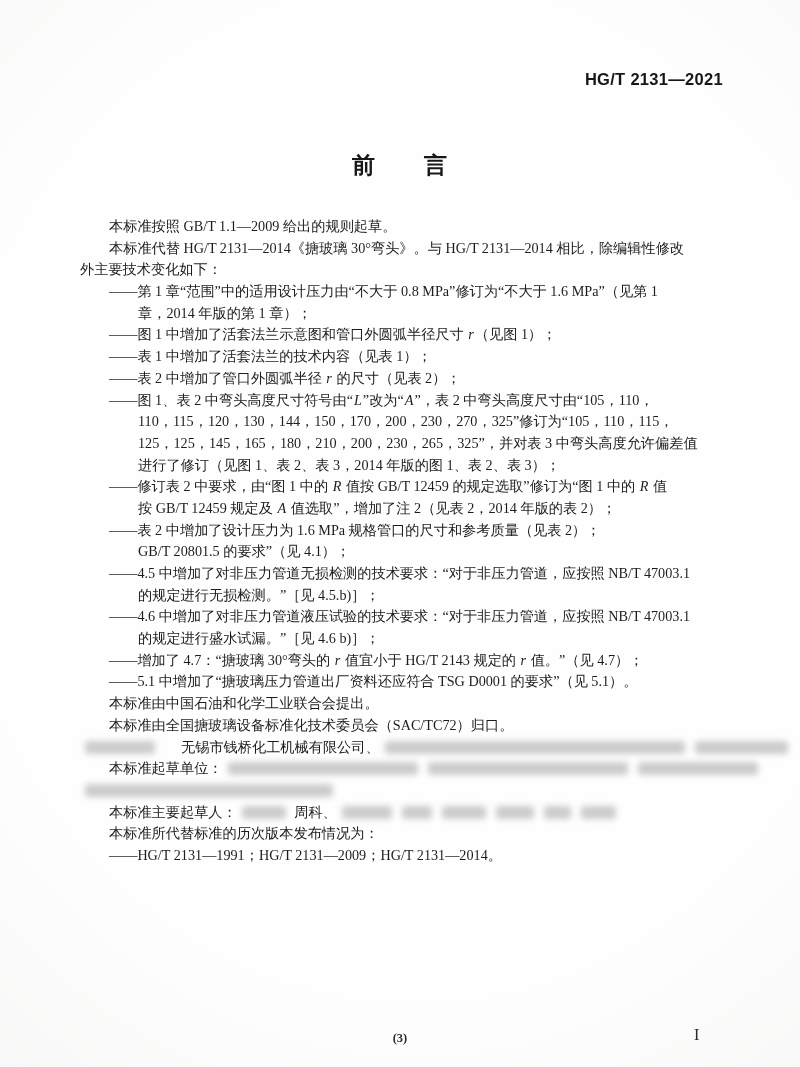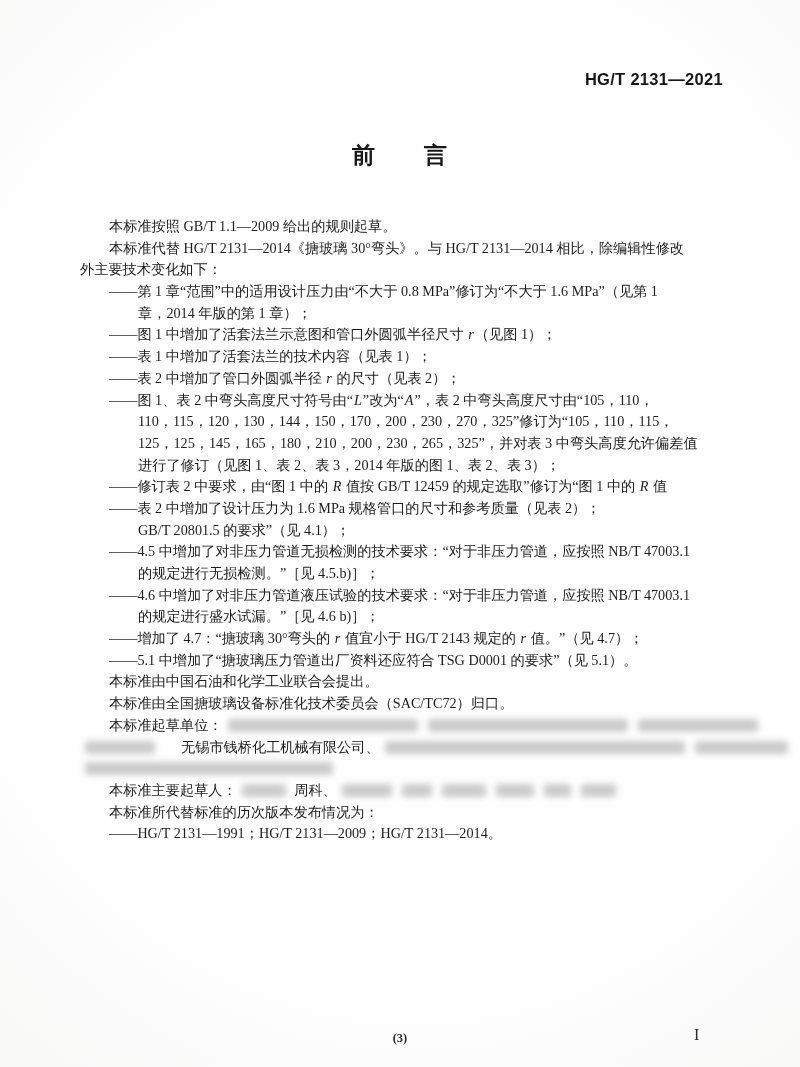--- a/index.html
+++ b/index.html
@@ -9,21 +9,21 @@
     font-family:"Liberation Serif","DejaVu Serif",serif;
     color:#1c1c1c;
   }
   .page{position:absolute;inset:0;}
   .header-code{
     position:absolute;top:70px;right:77px;
     font-family:"Liberation Sans","DejaVu Sans",sans-serif;
     font-weight:700;font-size:16.5px;letter-spacing:.3px;color:#161616;
   }
   .title{
-    position:absolute;top:140px;left:0;width:100%;
+    position:absolute;top:150px;left:0;width:100%;
     text-align:center;margin:0;
     font-family:Liberation Serif, serif;
     font-weight:700;font-size:23px;color:#171717;letter-spacing:1px;
   }
   .body-block{
     position:absolute;left:80px;top:216px;width:640px;
     font-size:14.2px;line-height:21.7px;
   }
   .line{white-space:nowrap;height:21.7px;overflow:visible;}
   .line.para{padding-left:29px;}
@@ -63,32 +63,33 @@
       <div class="line item">——第 1 章“范围”中的适用设计压力由“不大于 0.8 MPa”修订为“不大于 1.6 MPa”（见第 1</div>
       <div class="line cont">章，2014 年版的第 1 章）；</div>
       <div class="line item">——图 1 中增加了活套法兰示意图和管口外圆弧半径尺寸 <span class="var">r</span>（见图 1）；</div>
       <div class="line item">——表 1 中增加了活套法兰的技术内容（见表 1）；</div>
       <div class="line item">——表 2 中增加了管口外圆弧半径 <span class="var">r</span> 的尺寸（见表 2）；</div>
       <div class="line item">——图 1、表 2 中弯头高度尺寸符号由“<span class="var">L</span>”改为“<span class="var">A</span>”，表 2 中弯头高度尺寸由“105，110，</div>
       <div class="line cont">110，115，120，130，144，150，170，200，230，270，325”修订为“105，110，115，</div>
       <div class="line cont">125，125，145，165，180，210，200，230，265，325”，并对表 3 中弯头高度允许偏差值</div>
       <div class="line cont">进行了修订（见图 1、表 2、表 3，2014 年版的图 1、表 2、表 3）；</div>
       <div class="line item">——修订表 2 中要求，由“图 1 中的 <span class="var">R</span> 值按 GB/T 12459 的规定选取”修订为“图 1 中的 <span class="var">R</span> 值</div>
+      <div class="line cont">按 GB/T 12459 规定及 <span class="var">A</span> 值选取”，增加了注 2（见表 2，2014 年版的表 2）；</div>
       <div class="line item">——表 2 中增加了设计压力为 1.6 MPa 规格管口的尺寸和参考质量（见表 2）；</div>
       <div class="line cont">GB/T 20801.5 的要求”（见 4.1）；</div>
       <div class="line item">——4.5 中增加了对非压力管道无损检测的技术要求：“对于非压力管道，应按照 NB/T 47003.1</div>
       <div class="line cont">的规定进行无损检测。”［见 4.5.b)］；</div>
       <div class="line item">——4.6 中增加了对非压力管道液压试验的技术要求：“对于非压力管道，应按照 NB/T 47003.1</div>
       <div class="line cont">的规定进行盛水试漏。”［见 4.6 b)］；</div>
       <div class="line item">——增加了 4.7：“搪玻璃 30°弯头的 <span class="var">r</span> 值宜小于 HG/T 2143 规定的 <span class="var">r</span> 值。”（见 4.7）；</div>
       <div class="line item">——5.1 中增加了“搪玻璃压力管道出厂资料还应符合 TSG D0001 的要求”（见 5.1）。</div>
       <div class="line para">本标准由中国石油和化学工业联合会提出。</div>
       <div class="line para">本标准由全国搪玻璃设备标准化技术委员会（SAC/TC72）归口。</div>
+      <div class="line flush"><span class="redacted" style="width: 70px; margin-right: 26px;"></span>无锡市钱桥化工机械有限公司、<span class="redacted" style="width: 300px;"></span><span class="redacted" style="width: 93px;"></span></div>
       <div class="line para">本标准起草单位：<span class="redacted" style="width: 190px;"></span><span class="redacted" style="width: 200px;"></span><span class="redacted" style="width: 120px;"></span></div>
-      <div class="line flush"><span class="redacted" style="width: 70px; margin-right: 26px;"></span>无锡市钱桥化工机械有限公司、<span class="redacted" style="width: 300px;"></span><span class="redacted" style="width: 93px;"></span></div>
       <div class="line flush"><span class="redacted" style="width: 248px;"></span></div>
       <div class="line para">本标准主要起草人：<span class="redacted" style="width: 44px;"></span> 周科、<span class="redacted" style="width: 50px;"></span><span class="redacted" style="width: 30px;"></span><span class="redacted" style="width: 44px;"></span><span class="redacted" style="width: 38px;"></span><span class="redacted" style="width: 27px;"></span><span class="redacted" style="width: 35px;"></span></div>
       <div class="line para">本标准所代替标准的历次版本发布情况为：</div>
       <div class="line item">——HG/T 2131—1991；HG/T 2131—2009；HG/T 2131—2014。</div>
     </div>
 
   <div class="footer-sheet">(3)</div>
 
   <div class="footer-page">I</div>
 </div>

